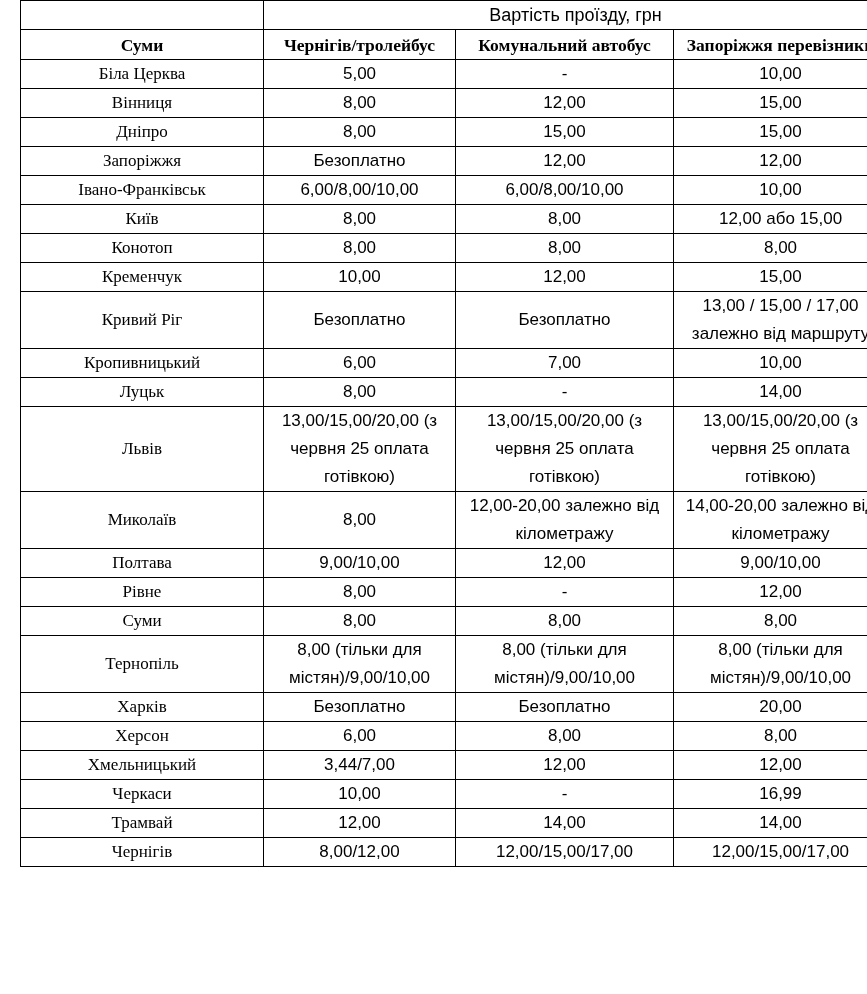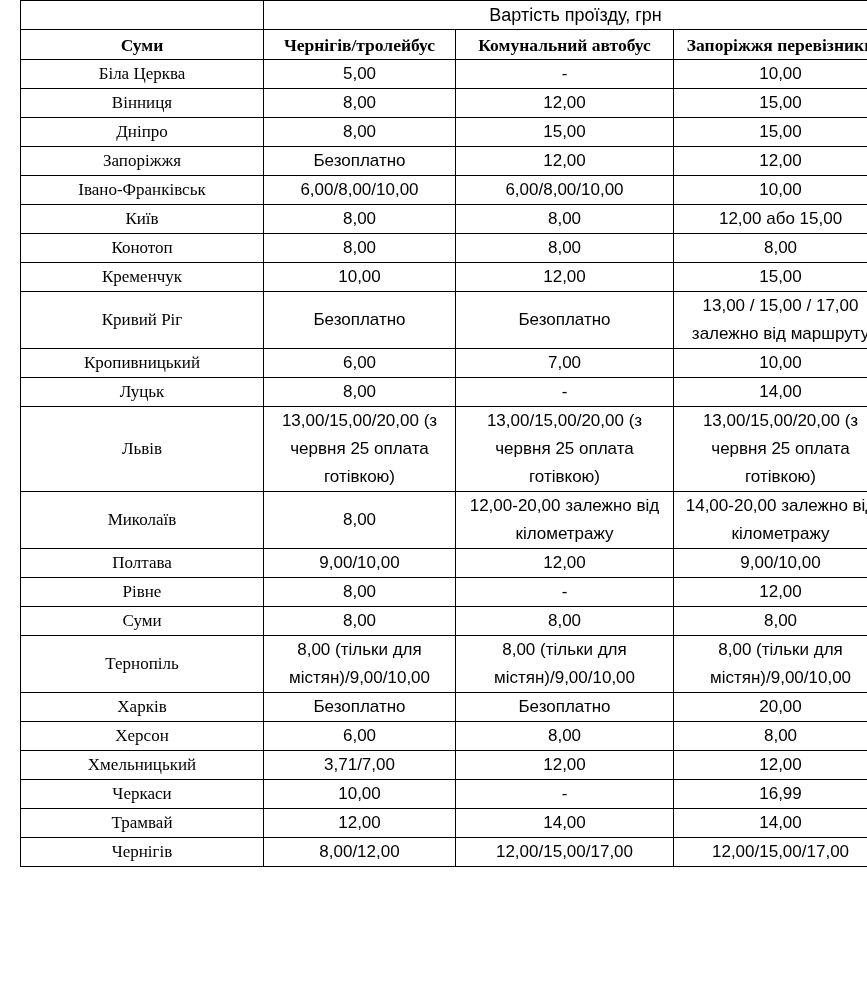--- a/index.html
+++ b/index.html
@@ -193,21 +193,21 @@
           <td class="val">20,00</td>
         </tr>
         <tr>
           <td class="city">Херсон</td>
           <td class="val">6,00</td>
           <td class="val">8,00</td>
           <td class="val">8,00</td>
         </tr>
         <tr>
           <td class="city">Хмельницький</td>
-          <td class="val">3,71/7,00</td>
+          <td class="val">3,44/7,00</td>
           <td class="val">12,00</td>
           <td class="val">12,00</td>
         </tr>
         <tr>
           <td class="city">Черкаси</td>
           <td class="val">10,00</td>
           <td class="val">-</td>
           <td class="val">16,99</td>
         </tr>
         <tr>

